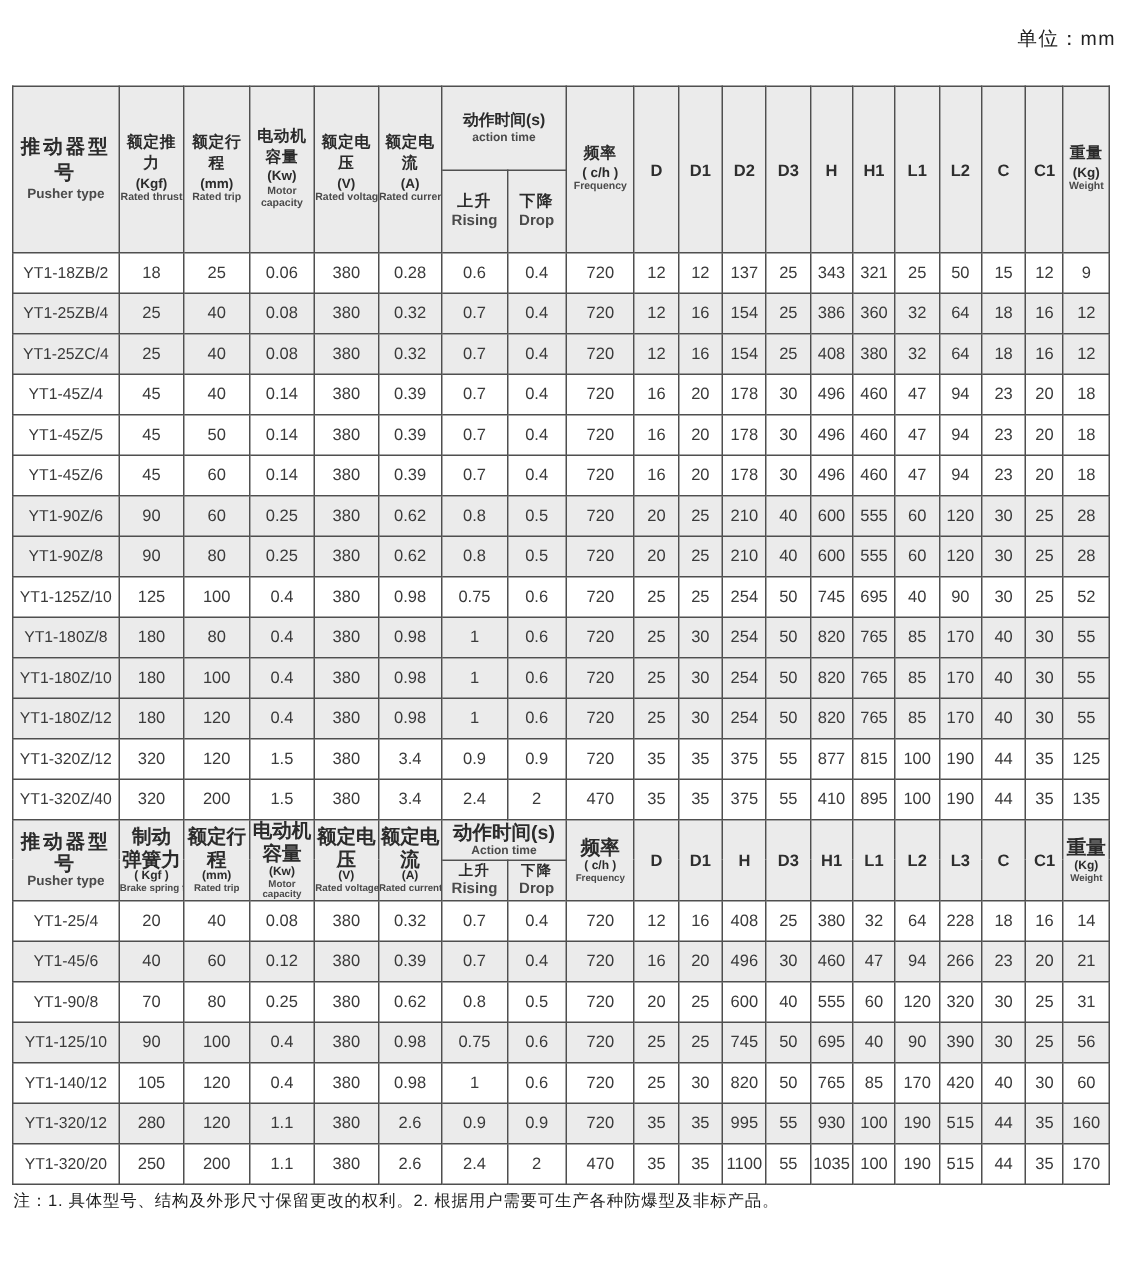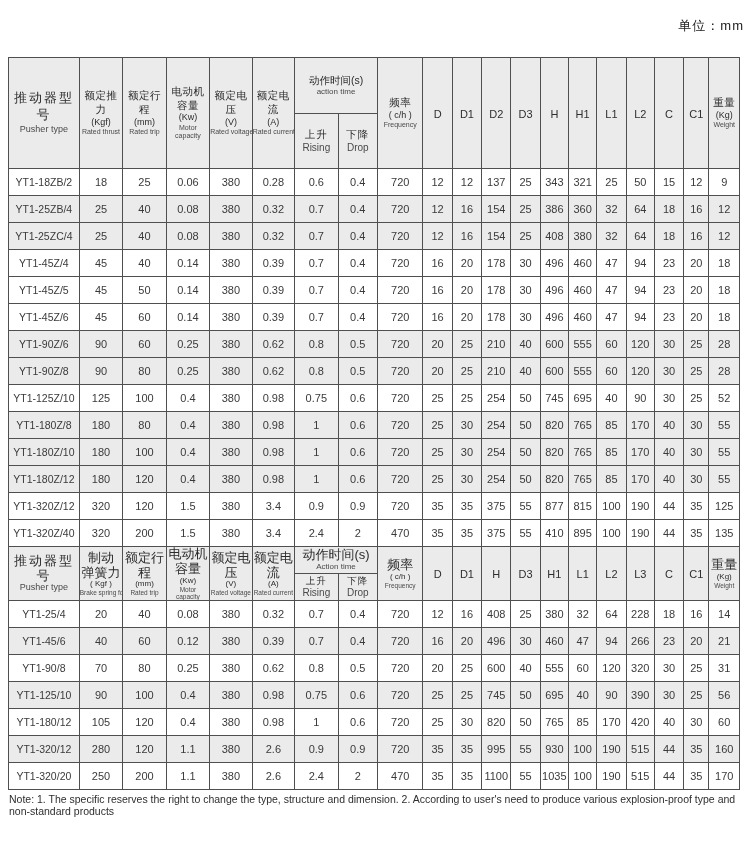--- a/index.html
+++ b/index.html
@@ -13,21 +13,21 @@
     font-size:13px; color:#222; letter-spacing:1px;
   }
   table.spec {
     position:absolute; left:8px; top:57px; width:732px;
     border-collapse:collapse; table-layout:fixed;
   }
   .spec th, .spec td {
     border:1px solid #4f4f4f; padding:0; text-align:center;
     vertical-align:middle; overflow:hidden;
   }
-  .spec th { background:#ebebeb; font-weight:normal; color:#2e2e2e; }
+  .spec th { background:#ebebeb; font-weight:bold; color:#2e2e2e; }
   .spec td { font-size:11px; height:26px; color:#3a3a3a; background:#ffffff; }
   .spec tr.shaded td { background:#ebebeb; }
   .spec td.model { font-size:10.5px; letter-spacing:0; }
   tr.hrow1 { height:56px; }
   tr.hrow2 { height:55px; }
   tr.h2row1 { height:24px; }
   tr.h2row2 { height:25px; }
   .hz   { display:block; font-size:10.5px; line-height:1.3; white-space:pre-line; color:#2b2b2b; letter-spacing:0.5px; }
   .hunit{ display:block; font-size:9px;  line-height:1.25; color:#2b2b2b; }
   .hen  { display:block; font-size:7px;  line-height:1.25; color:#4a4a4a; white-space:nowrap; }
@@ -612,21 +612,21 @@
         <td>50</td>
         <td>695</td>
         <td>40</td>
         <td>90</td>
         <td>390</td>
         <td>30</td>
         <td>25</td>
         <td>56</td>
       </tr>
       <tr>
-        <td class="model">YT1-180/12</td>
+        <td class="model">YT1-140/12</td>
         <td>105</td>
         <td>120</td>
         <td>0.4</td>
         <td>380</td>
         <td>0.98</td>
         <td>1</td>
         <td>0.6</td>
         <td>720</td>
         <td>25</td>
         <td>30</td>
@@ -681,14 +681,14 @@
         <td>190</td>
         <td>515</td>
         <td>44</td>
         <td>35</td>
         <td>170</td>
       </tr>
     </tbody>
 </table>
 
 <div class="notes">
-  <p class="note-en">Note: 1. The specific reserves the right to change the type, structure and dimension. 2. According to user's need to produce various explosion-proof type and non-standard products</p>
+  <p class="note-zh">注：1. 具体型号、结构及外形尺寸保留更改的权利。2. 根据用户需要可生产各种防爆型及非标产品。</p>
 </div>
 
 </body></html>

